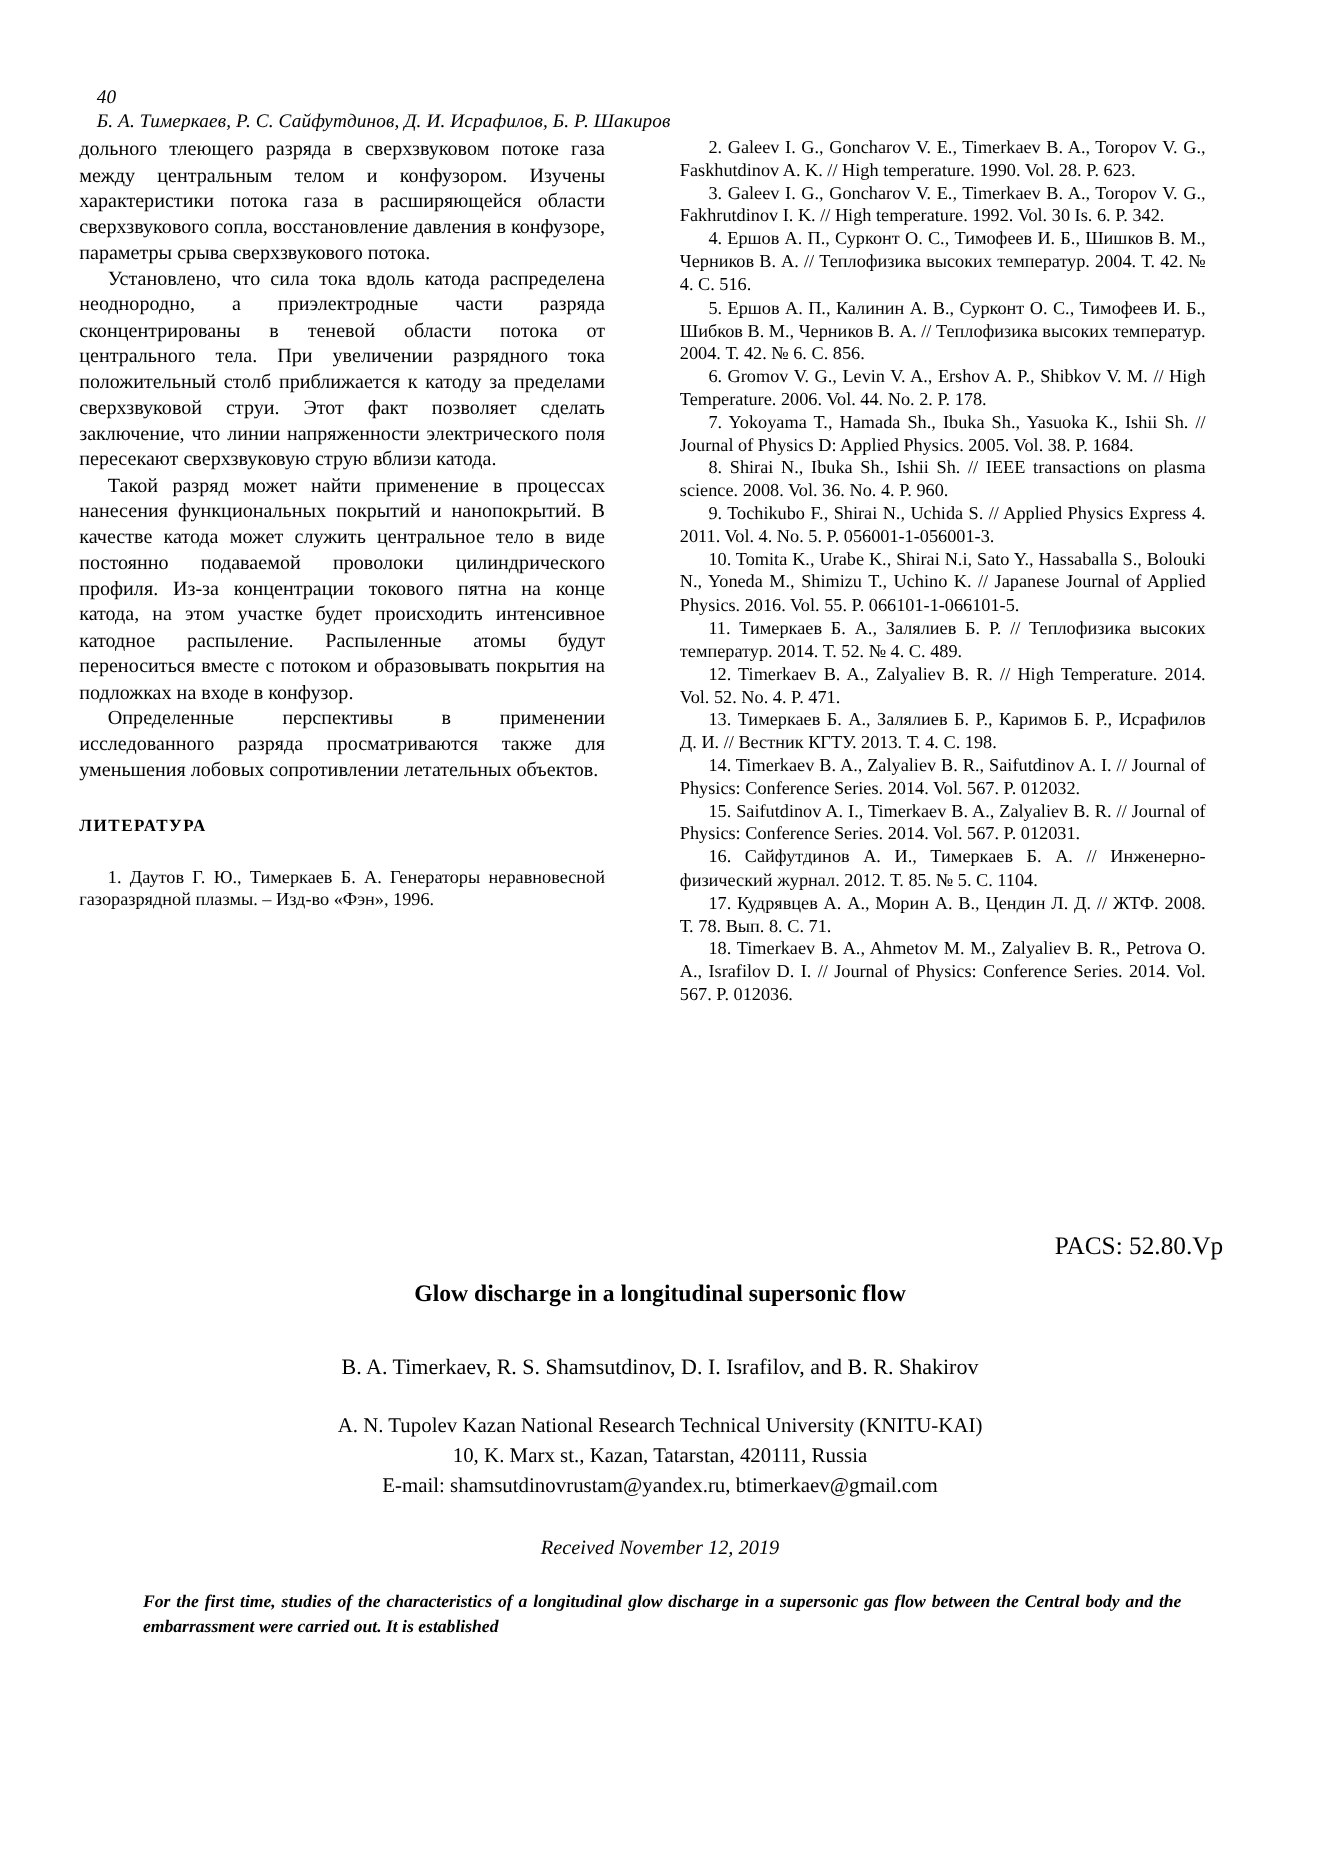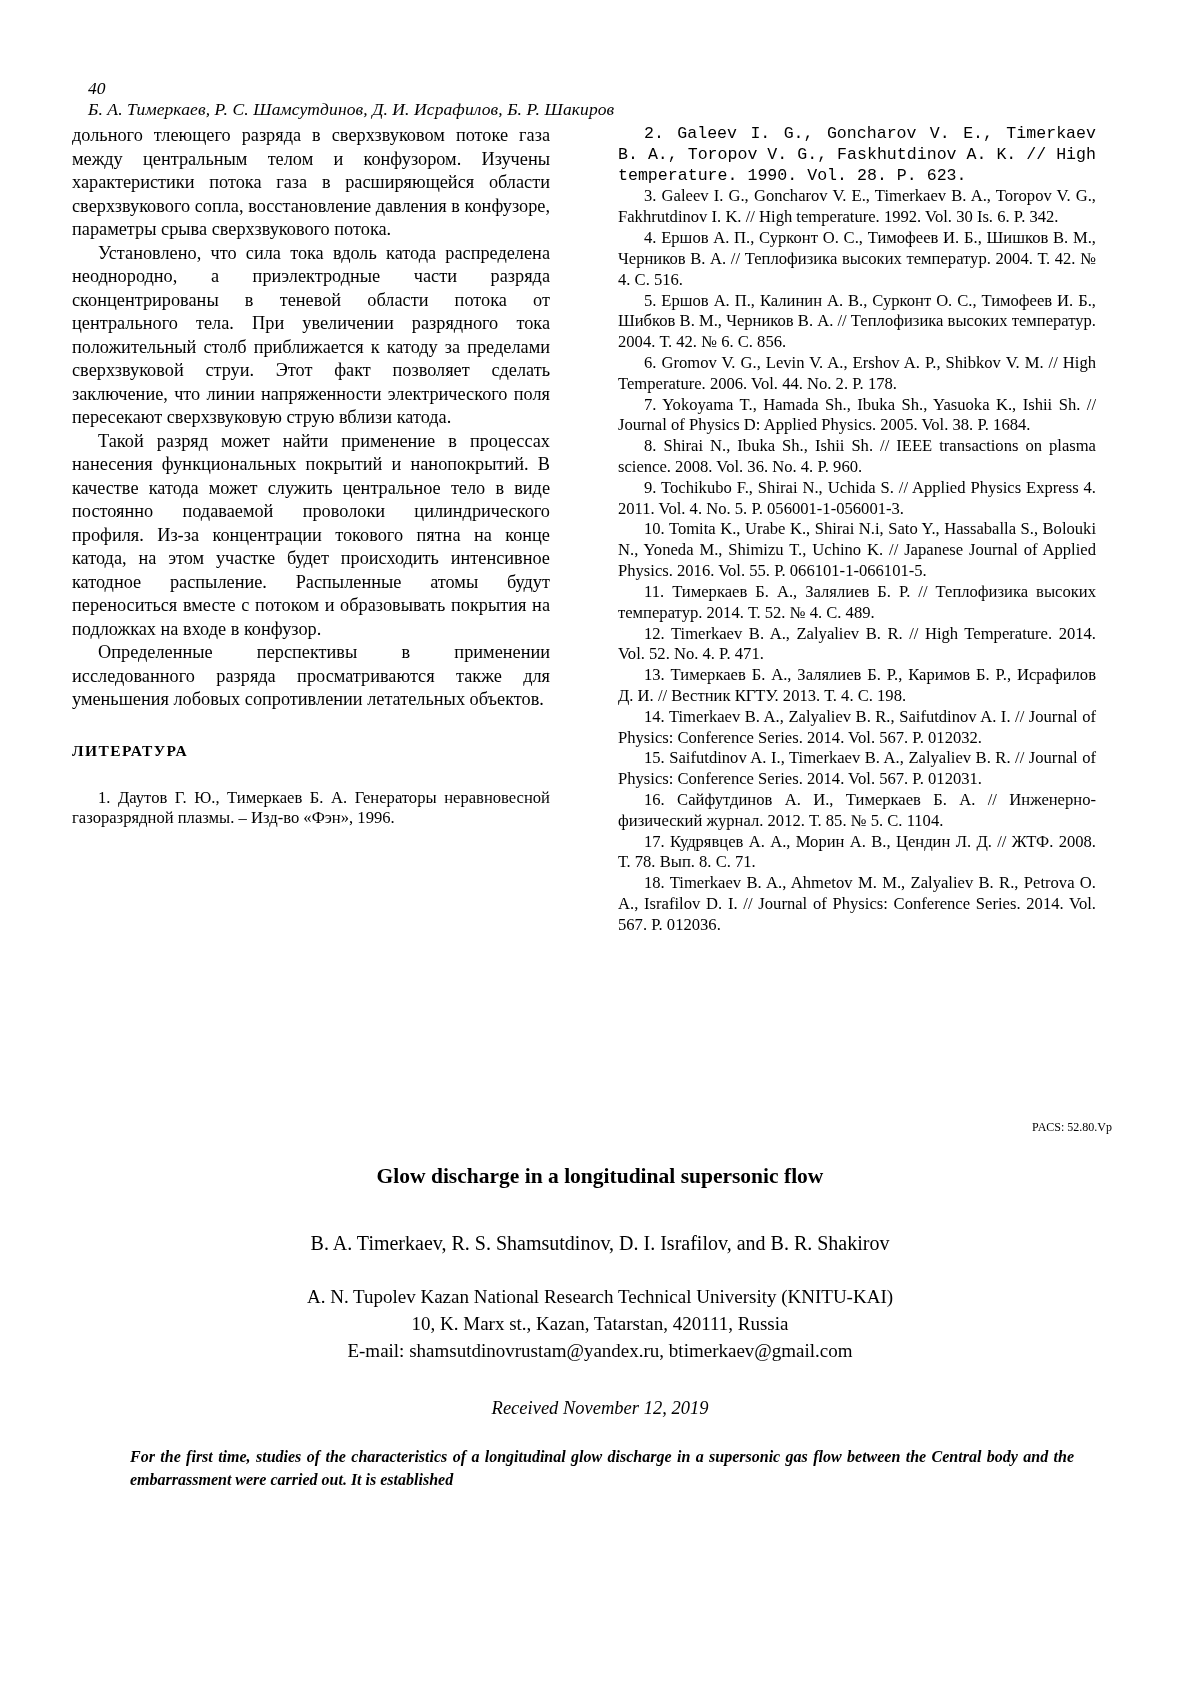--- a/index.html
+++ b/index.html
@@ -69,26 +69,26 @@
     margin-top: 30px;
     margin-bottom: 28px;
   }
   .ref {
     font-size: 16.6px;
     line-height: 1.255;
     text-align: justify;
     text-indent: 26px;
     margin: 0;
   }
-  .col-right .ref:first-child { text-indent: 26px; font-family: Liberation Mono, monospace; }
+  .col-right .ref:first-child { text-indent: 26px; }
   .pacs {
     position: absolute;
     top: 1120px;
     right: 88px;
-    font-size: 12px;
+    font-size: 23px;
     text-align: right;
   }
   .en-title {
     position: absolute;
     top: 1164px;
     left: 88px;
     width: 1024px;
     text-align: center;
     font-size: 21.5px;
     font-weight: bold;
@@ -131,21 +131,21 @@
     line-height: 1.42;
   }
 </style>
 </head>
 <body>
 
 <div class="page">
 
   <div class="header">
     <div class="folio">40</div>
-    <div class="authors">Б. А. Тимеркаев, Р. С. Шамсутдинов, Д. И. Исрафилов, Б. Р. Шакиров</div>
+    <div class="authors">Б. А. Тимеркаев, Р. С. Сайфутдинов, Д. И. Исрафилов, Б. Р. Шакиров</div>
   </div>
 
   <div class="columns">
 
     <div class="col col-left">
       <p>дольного тлеющего разряда в сверхзвуковом потоке газа между центральным телом и конфузором. Изучены характеристики потока газа в расширяющейся области сверхзвукового сопла, восстановление давления в конфузоре, параметры срыва сверхзвукового потока.</p>
       <p class="indent">Установлено, что сила тока вдоль катода распределена неоднородно, а приэлектродные части разряда сконцентрированы в теневой области потока от центрального тела. При увеличении разрядного тока положительный столб приближается к катоду за пределами сверхзвуковой струи. Этот факт позволяет сделать заключение, что линии напряженности электрического поля пересекают сверхзвуковую струю вблизи катода.</p>
       <p class="indent">Такой разряд может найти применение в процессах нанесения функциональных покрытий и нанопокрытий. В качестве катода может служить центральное тело в виде постоянно подаваемой проволоки цилиндрического профиля. Из-за концентрации токового пятна на конце катода, на этом участке будет происходить интенсивное катодное распыление. Распыленные атомы будут переноситься вместе с потоком и образовывать покрытия на подложках на входе в конфузор.</p>
       <p class="indent">Определенные перспективы в применении исследованного разряда просматриваются также для уменьшения лобовых сопротивлении летательных объектов.</p>
 

